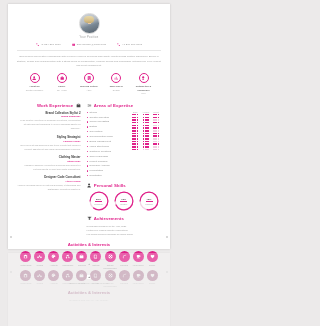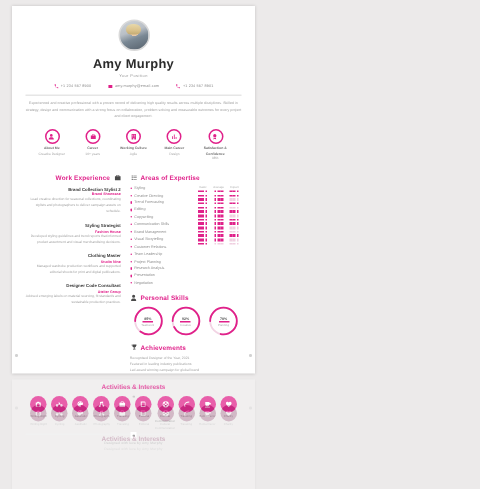--- a/index.html
+++ b/index.html
@@ -136,21 +136,20 @@
 <body>
 
 <div class="viewport">
 
   <div class="page page-1">
     <div class="pg-inner">
 
       <div class="photo-wrap">
         <div class="photo"></div>
       </div>
-      <div class="name">Amy Murphy</div>
       <div class="role">Your Position</div>
 
       <div class="contact-row">
         <div class="contact">
           <svg class="c-ico" viewBox="0 0 24 24">
               <path d="M6.6 10.8c1.4 2.8 3.8 5.1 6.6 6.6l2.2-2.2c.3-.3.7-.4 1-.2 1.2.4 2.4.6 3.6.6.6 0 1 .4 1 1V20c0 .6-.4 1-1 1C11.3 21 3 12.7 3 2.5c0-.6.4-1 1-1h3.5c.6 0 1 .4 1 1 0 1.3.2 2.5.6 3.6.1.4 0 .8-.2 1l-2.3 2.2z"></path>
             </svg>
           <span class="c-txt">+1 234 567 8900</span>
         </div>
         <div class="contact">

